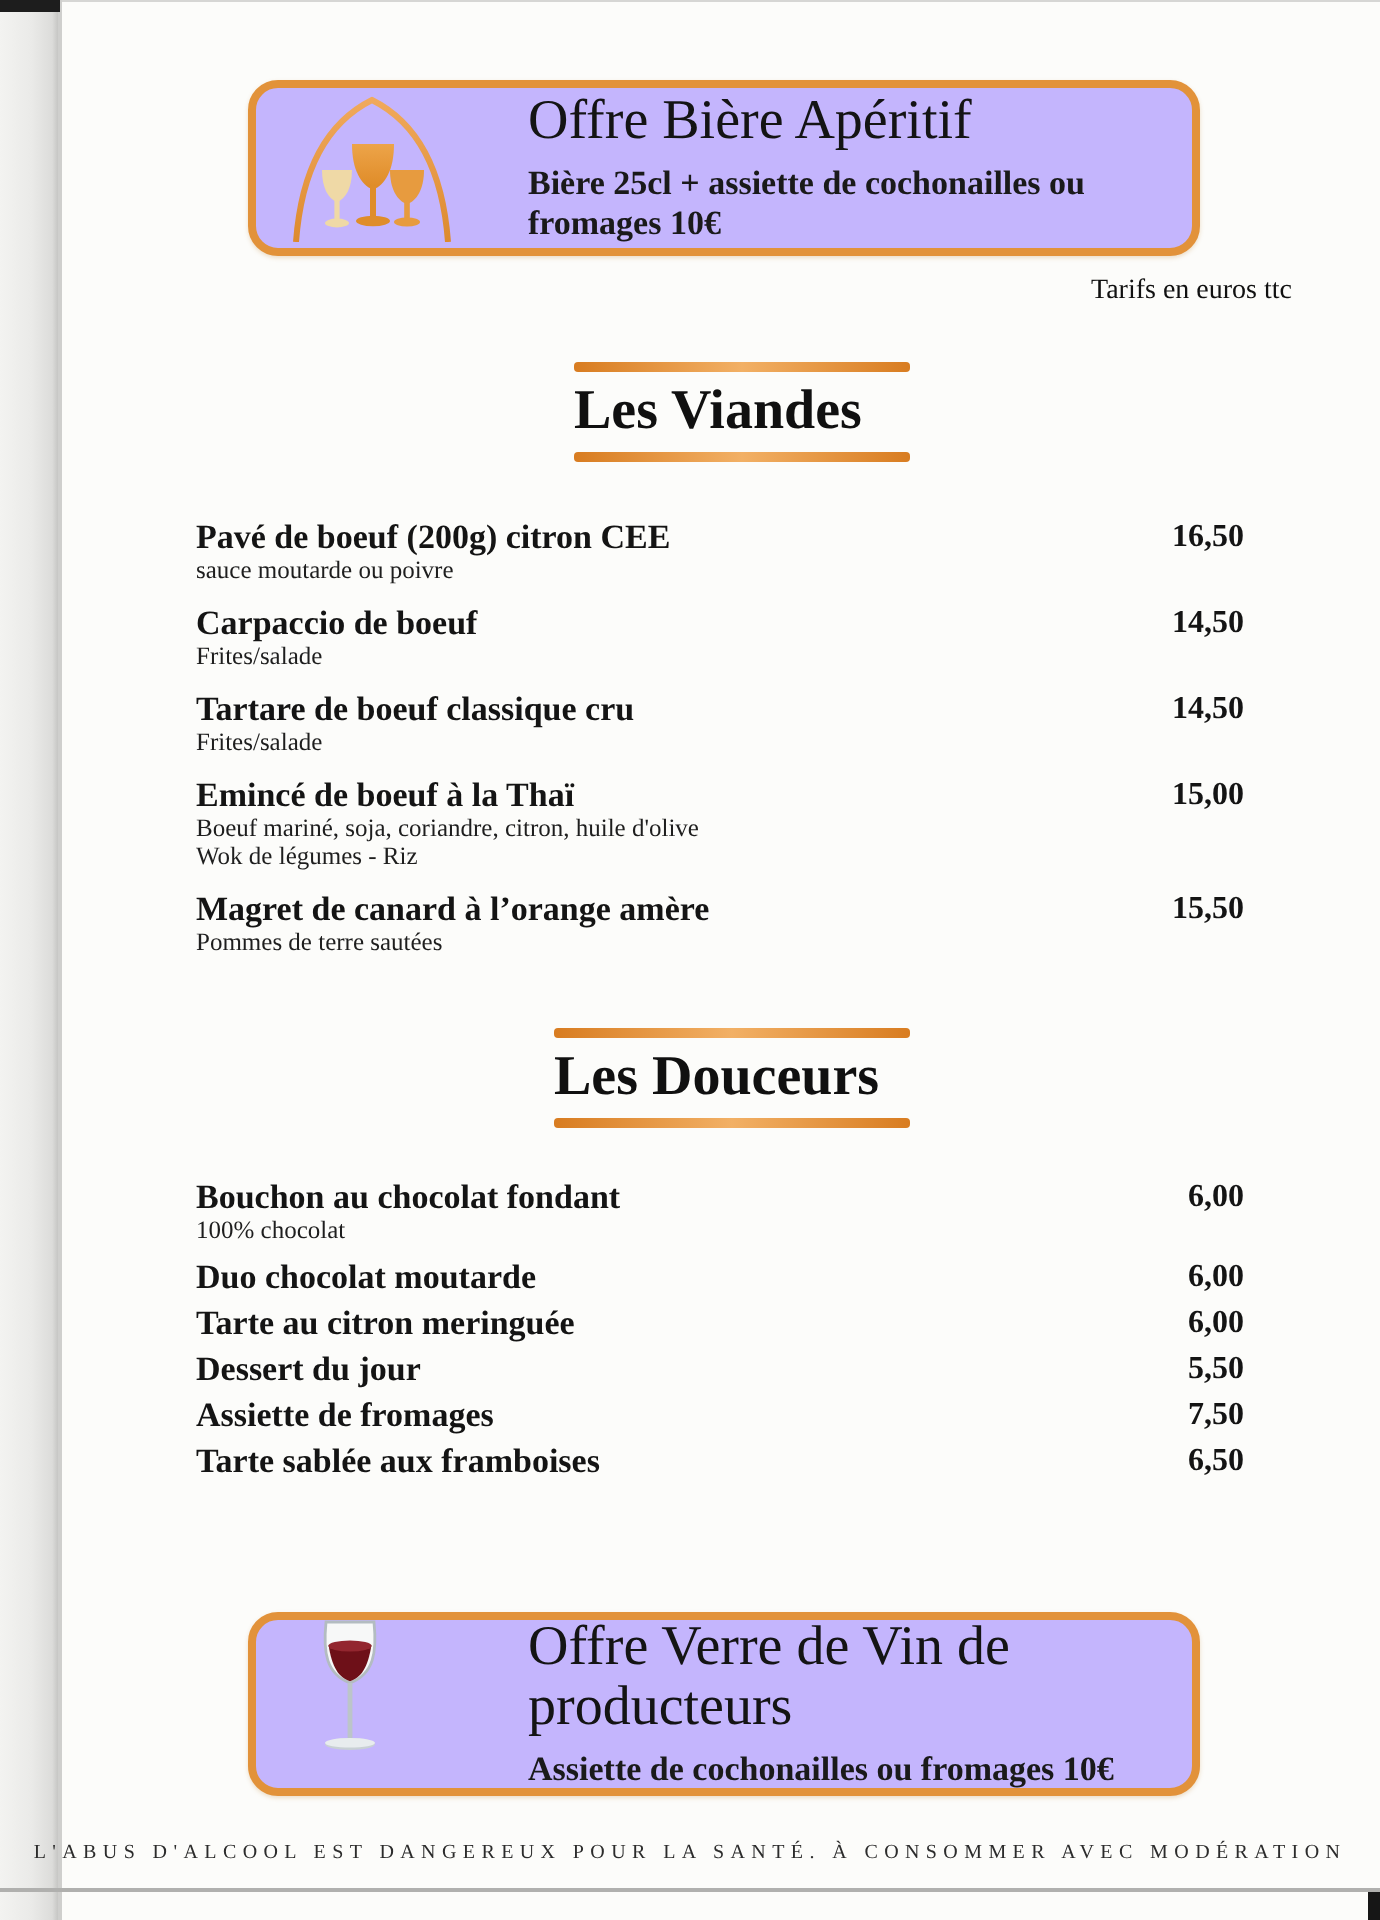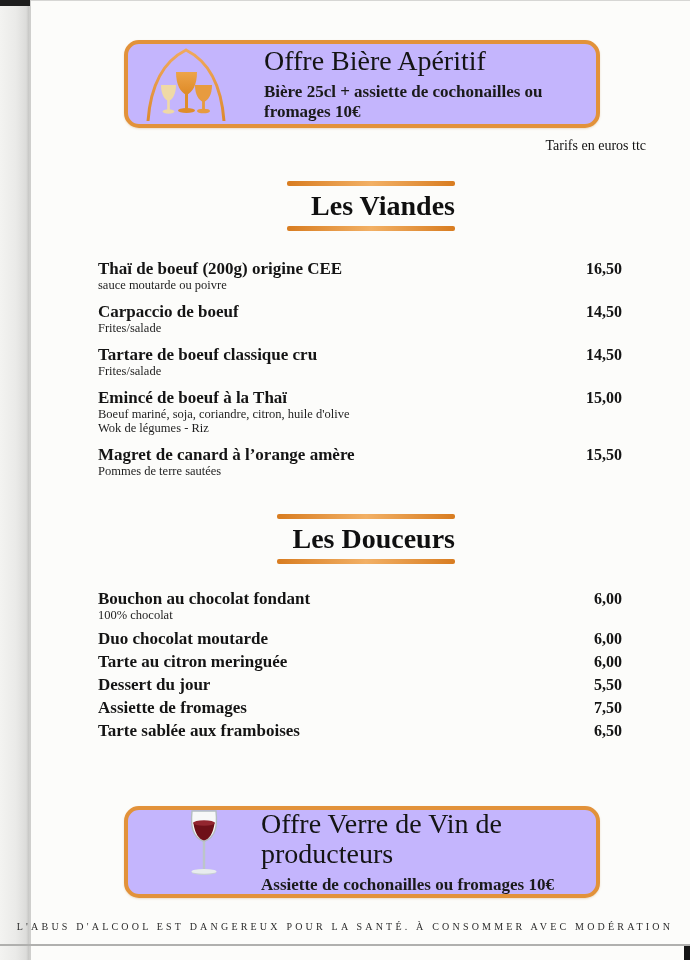--- a/index.html
+++ b/index.html
@@ -24,30 +24,30 @@
   .offer-box{
     position:absolute;left:100px;width:476px;
     border:4px solid #e2923a;border-radius:15px;
     background:#c4b5fd;
     box-sizing:border-box;
     display:flex;align-items:center;
     box-shadow:0 1px 2px rgba(190,130,50,.25);
     margin-left:24px;
   }
   .offer-beer{top:40px;height:88px;padding-left:8px;}
-  .offer-wine{top:806px;height:92px;padding-left:47px;}
+  .offer-wine{top:806px;height:92px;padding-left:18px;gap:32px;}
   .offer-text{margin-left:28px;}
   .offer-title{font-size:28px;line-height:30px;color:#141414;}
   .offer-sub{font-size:17px;font-weight:bold;margin-top:6px;color:#1a1a1a;}
   .offer-icon{flex:0 0 auto;display:block;}
 
   .tarifs-note{position:absolute;top:138px;right:44px;font-size:14px;color:#111;}
 
   
-  .section-header{position:absolute;text-align:right;}
+  .section-header{position:absolute;text-align:left;}
   .section-header .bar{height:5px;border-radius:2px;
     background:linear-gradient(90deg,#d87c20 0%,#f2b065 50%,#d87c20 100%);}
   .section-title{font-size:28px;font-weight:bold;line-height:34px;margin:3px 0;color:#101010;white-space:nowrap;}
   .hdr-viandes{left:287px;top:181px;width:168px;}
   .hdr-douceurs{left:277px;top:514px;width:178px;}
 
   
   .items{position:absolute;left:98px;width:524px;}
   .items-viandes{top:259px;}
   .items-douceurs{top:565px;margin-top:24px;}
@@ -115,21 +115,21 @@
 
   <div class="section-header hdr-viandes">
     <div class="bar"></div>
     <div class="section-title">Les Viandes</div>
     <div class="bar"></div>
   </div>
 
   <div class="items items-viandes">
     <div class="menu-row">
       <div>
-        <div class="item-name">Thaï de boeuf (200g) origine CEE</div>
+        <div class="item-name">Pavé de boeuf (200g) citron CEE</div>
         <div class="item-desc">sauce moutarde ou poivre</div>
       </div>
       <div class="item-price">16,50</div>
     </div>
     <div class="menu-row">
       <div>
         <div class="item-name">Carpaccio de boeuf</div>
         <div class="item-desc">Frites/salade</div>
       </div>
       <div class="item-price">14,50</div>

